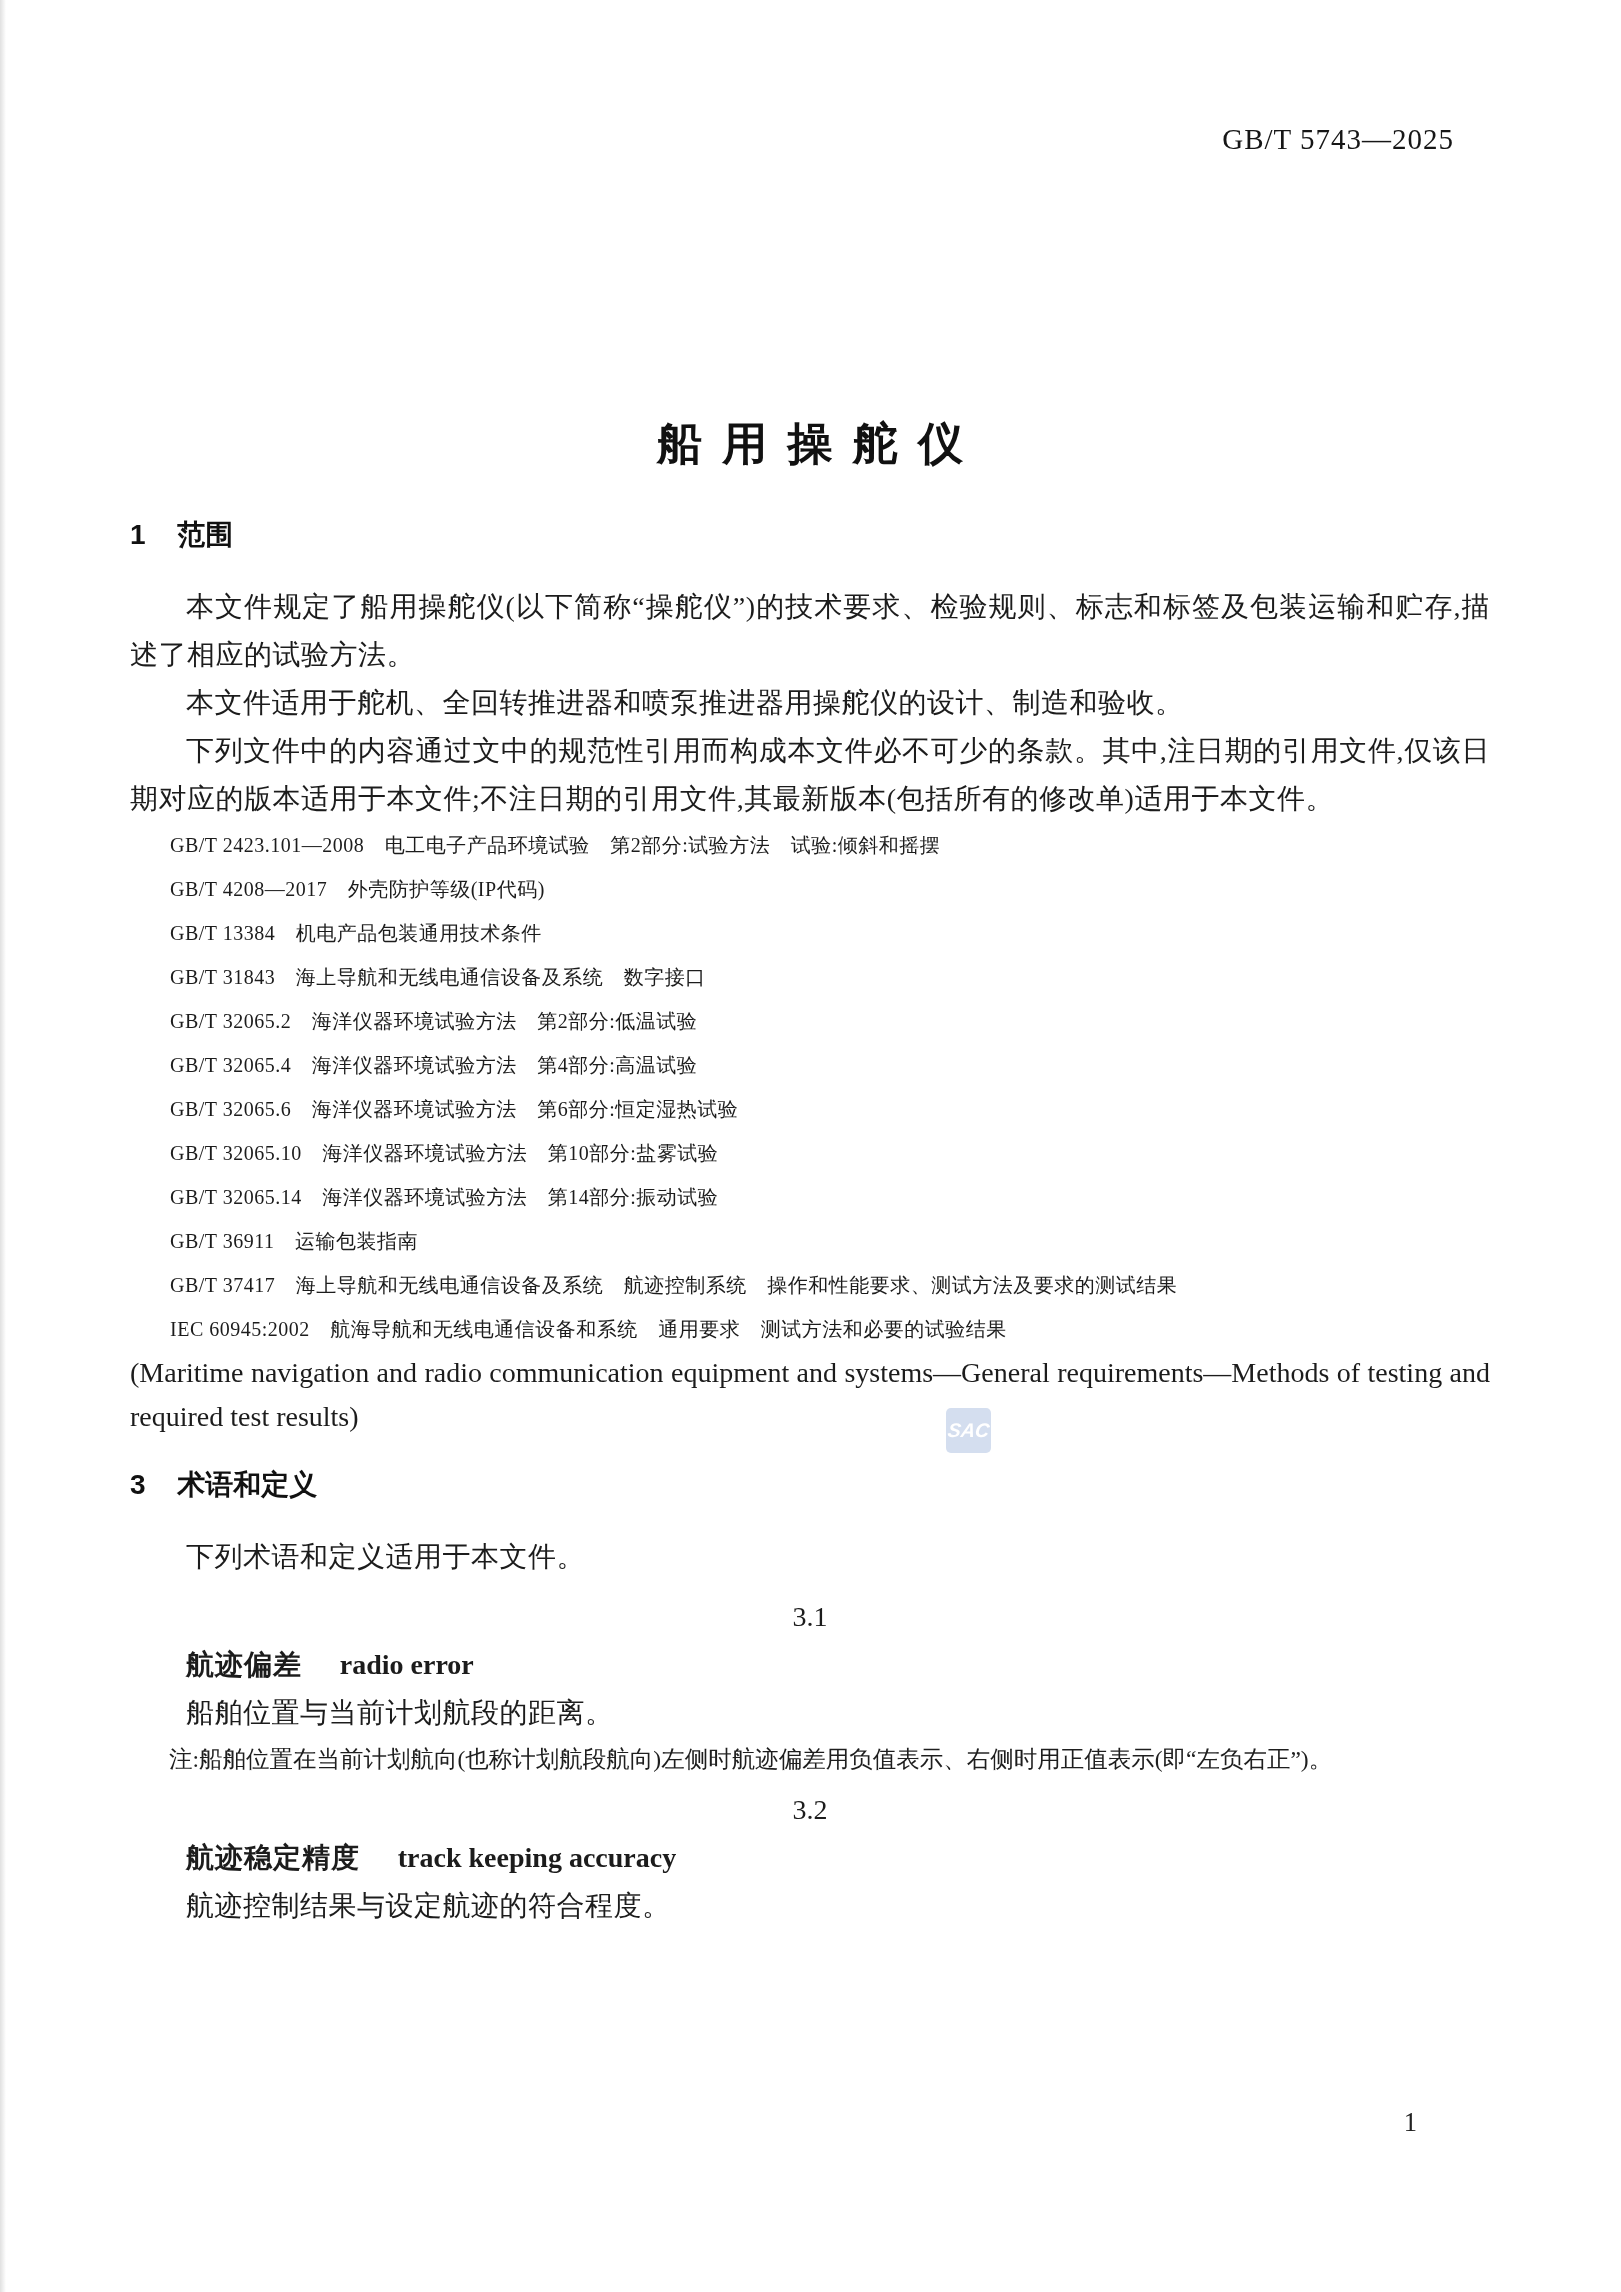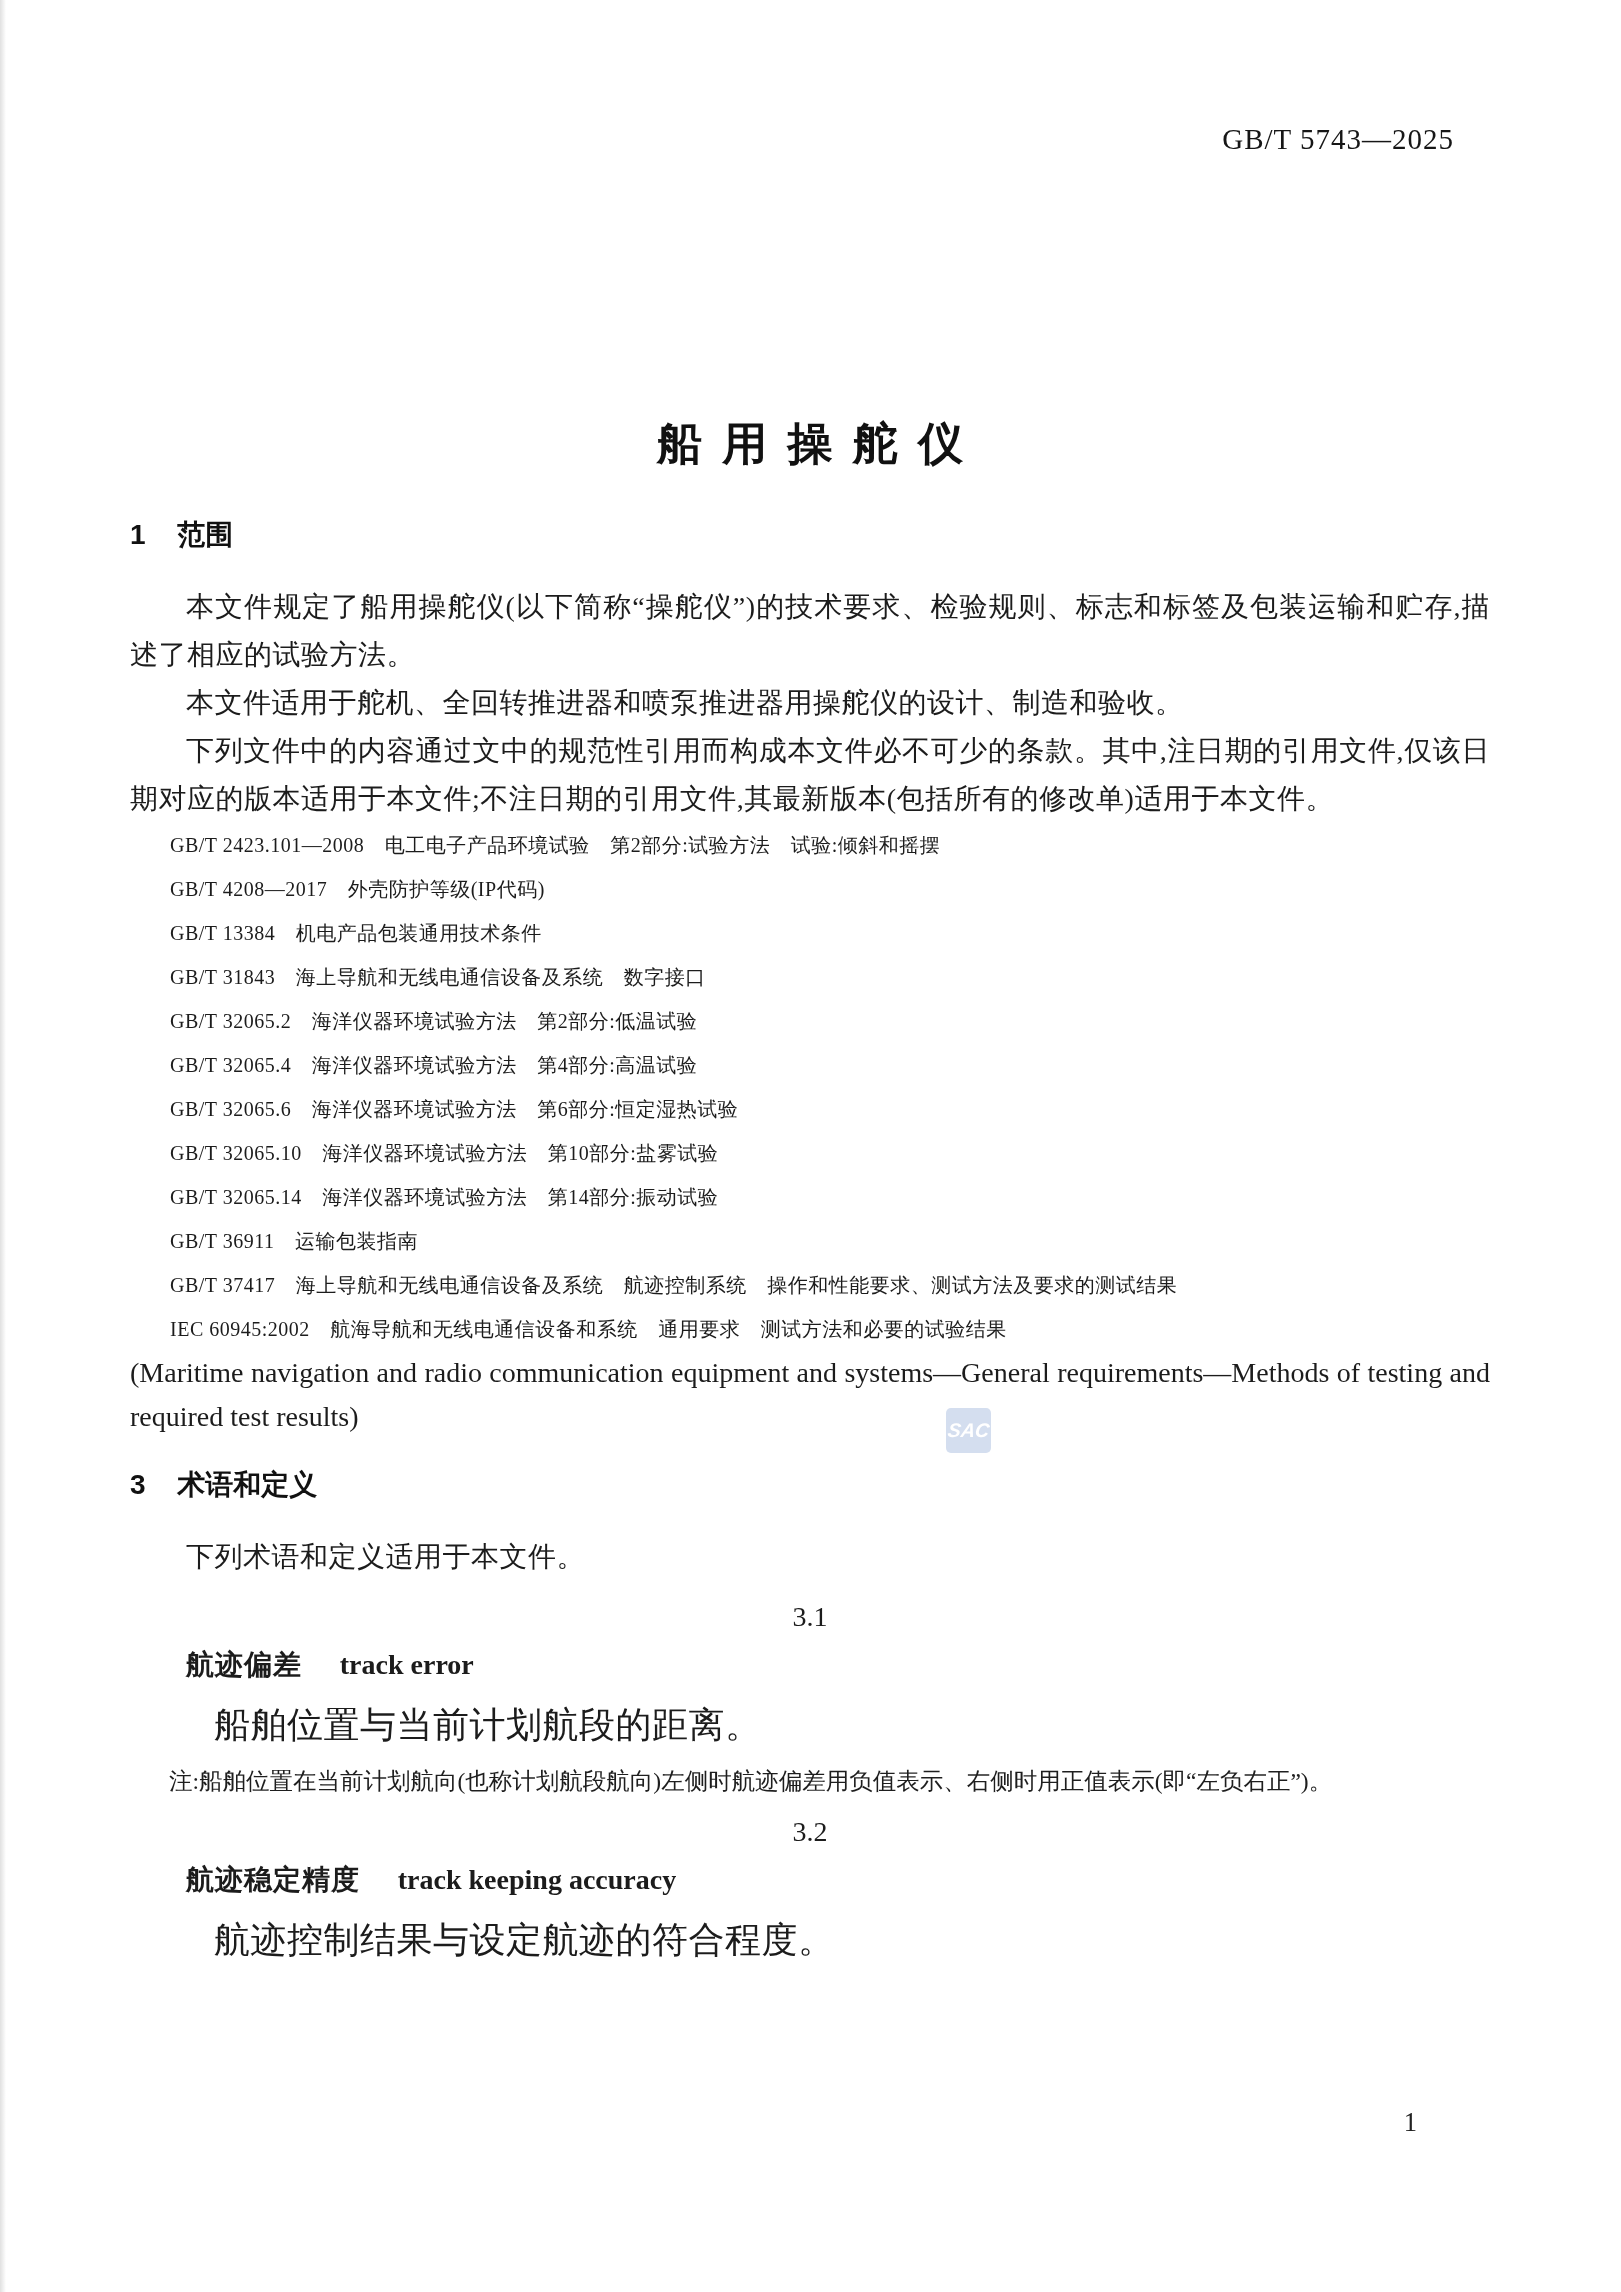--- a/index.html
+++ b/index.html
@@ -98,24 +98,24 @@
     font-weight: bold;
     letter-spacing: 1px;
     text-align: center;
   }
   .term-en {
     font-family: "Liberation Serif", serif;
     font-weight: bold;
     margin-left: 1.1em;
   }
   .term-def {
-    font-size: 36px;
+    font-size: 28px;
     line-height: 48px;
     letter-spacing: 0.5px;
-    margin: 12px;
+    margin: 0;
     text-indent: 2em;
     text-align: justify;
   }
   .note {
     font-size: 23.5px;
     line-height: 41px;
     margin: 2px 0 0 39px;
     padding-left: 65px;
     text-indent: -65px;
     text-align: justify;
@@ -192,21 +192,21 @@
   <h2 class="sec" id="sec3">
     <span class="sec-num">3</span>
     <span class="sec-label">术语和定义</span>
   </h2>
   <p class="body indent">下列术语和定义适用于本文件。</p>
 
   <div class="term" id="term1">
     <p class="term-id">3.1</p>
     <p class="term-line">
       <span class="term-zh">航迹偏差</span>
-      <span class="term-en">track error</span>
+      <span class="term-en">radio error</span>
     </p>
     <p class="term-def">船舶位置与当前计划航段的距离。</p>
     <p class="note">注:船舶位置在当前计划航向(也称计划航段航向)左侧时航迹偏差用负值表示、右侧时用正值表示(即“左负右正”)。</p>
   </div>
 
   <div class="term" id="term2">
     <p class="term-id">3.2</p>
     <p class="term-line">
       <span class="term-zh">航迹稳定精度</span>
       <span class="term-en">track keeping accuracy</span>

